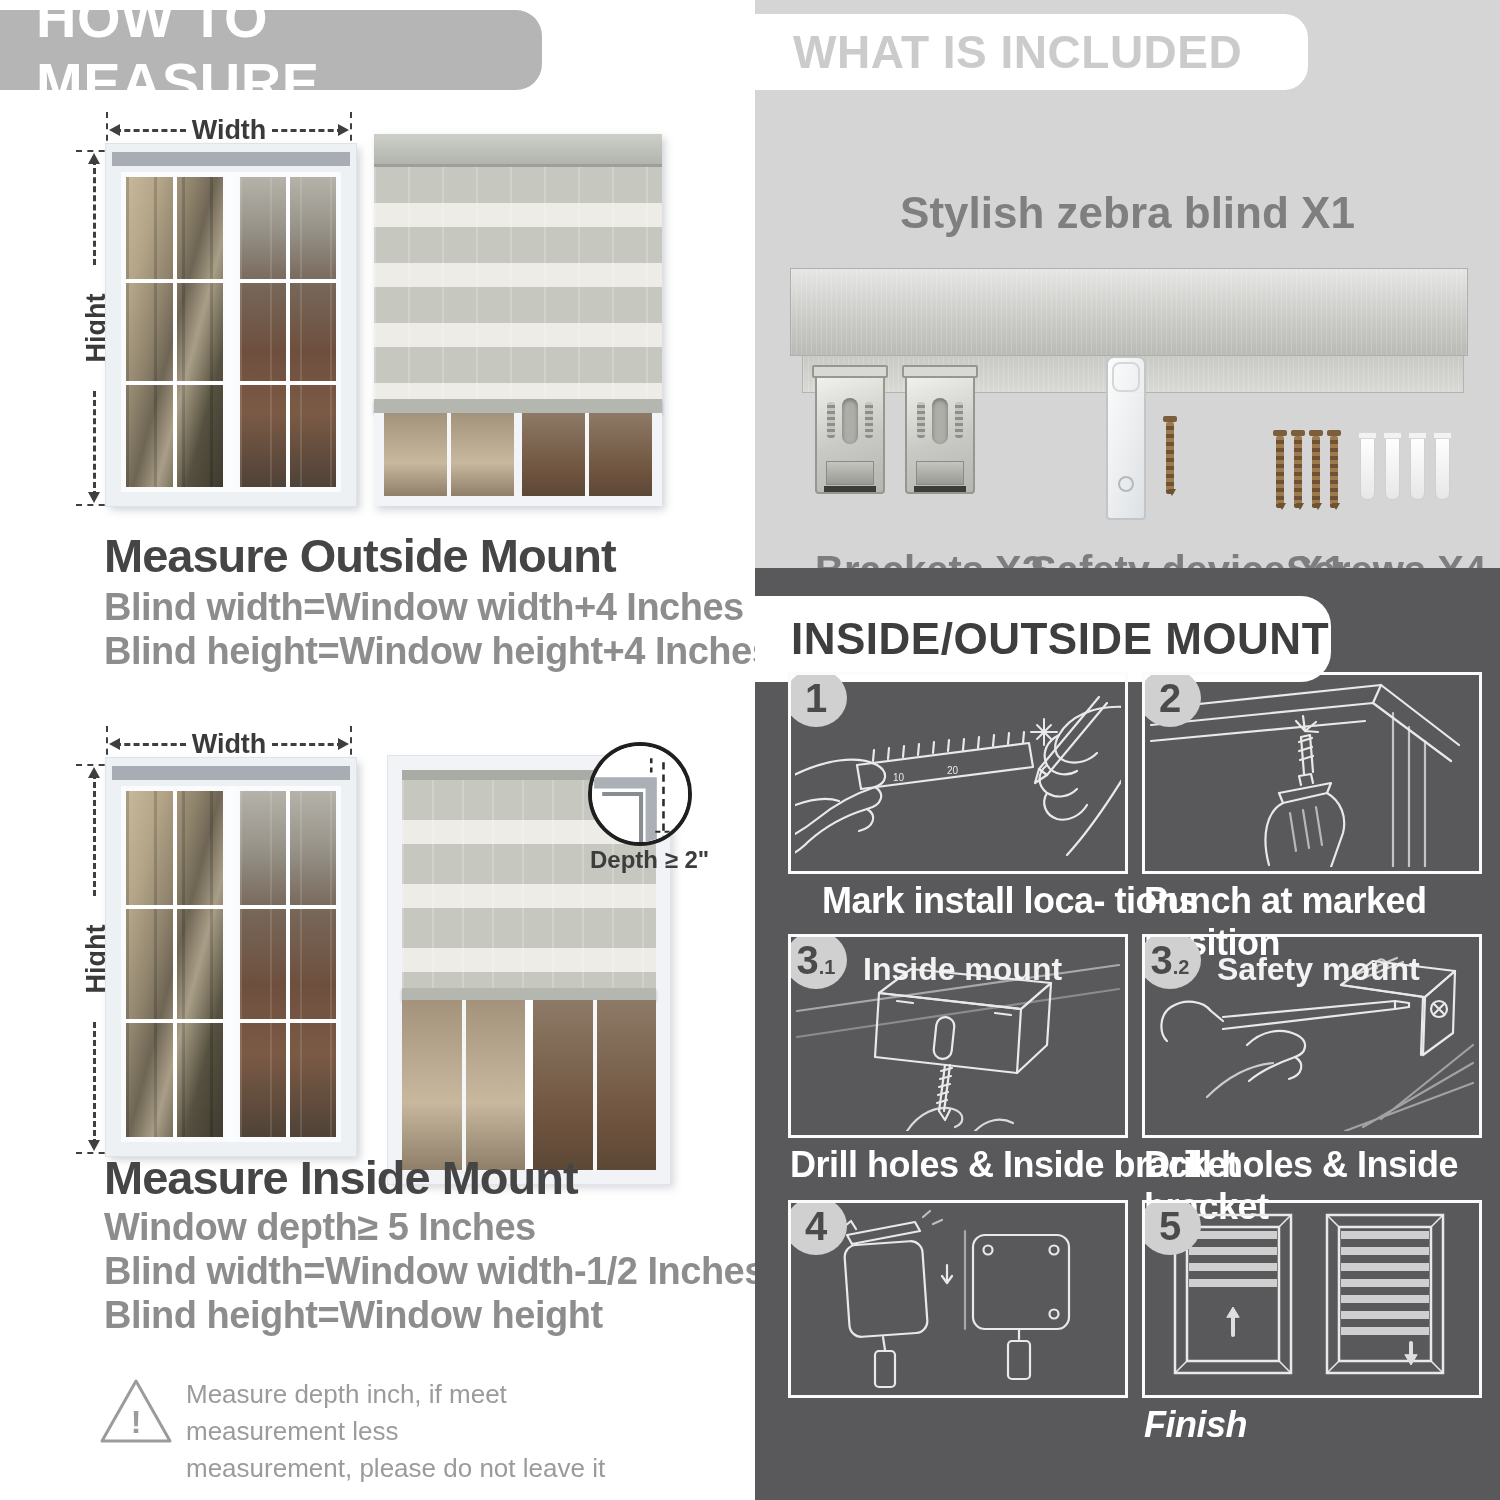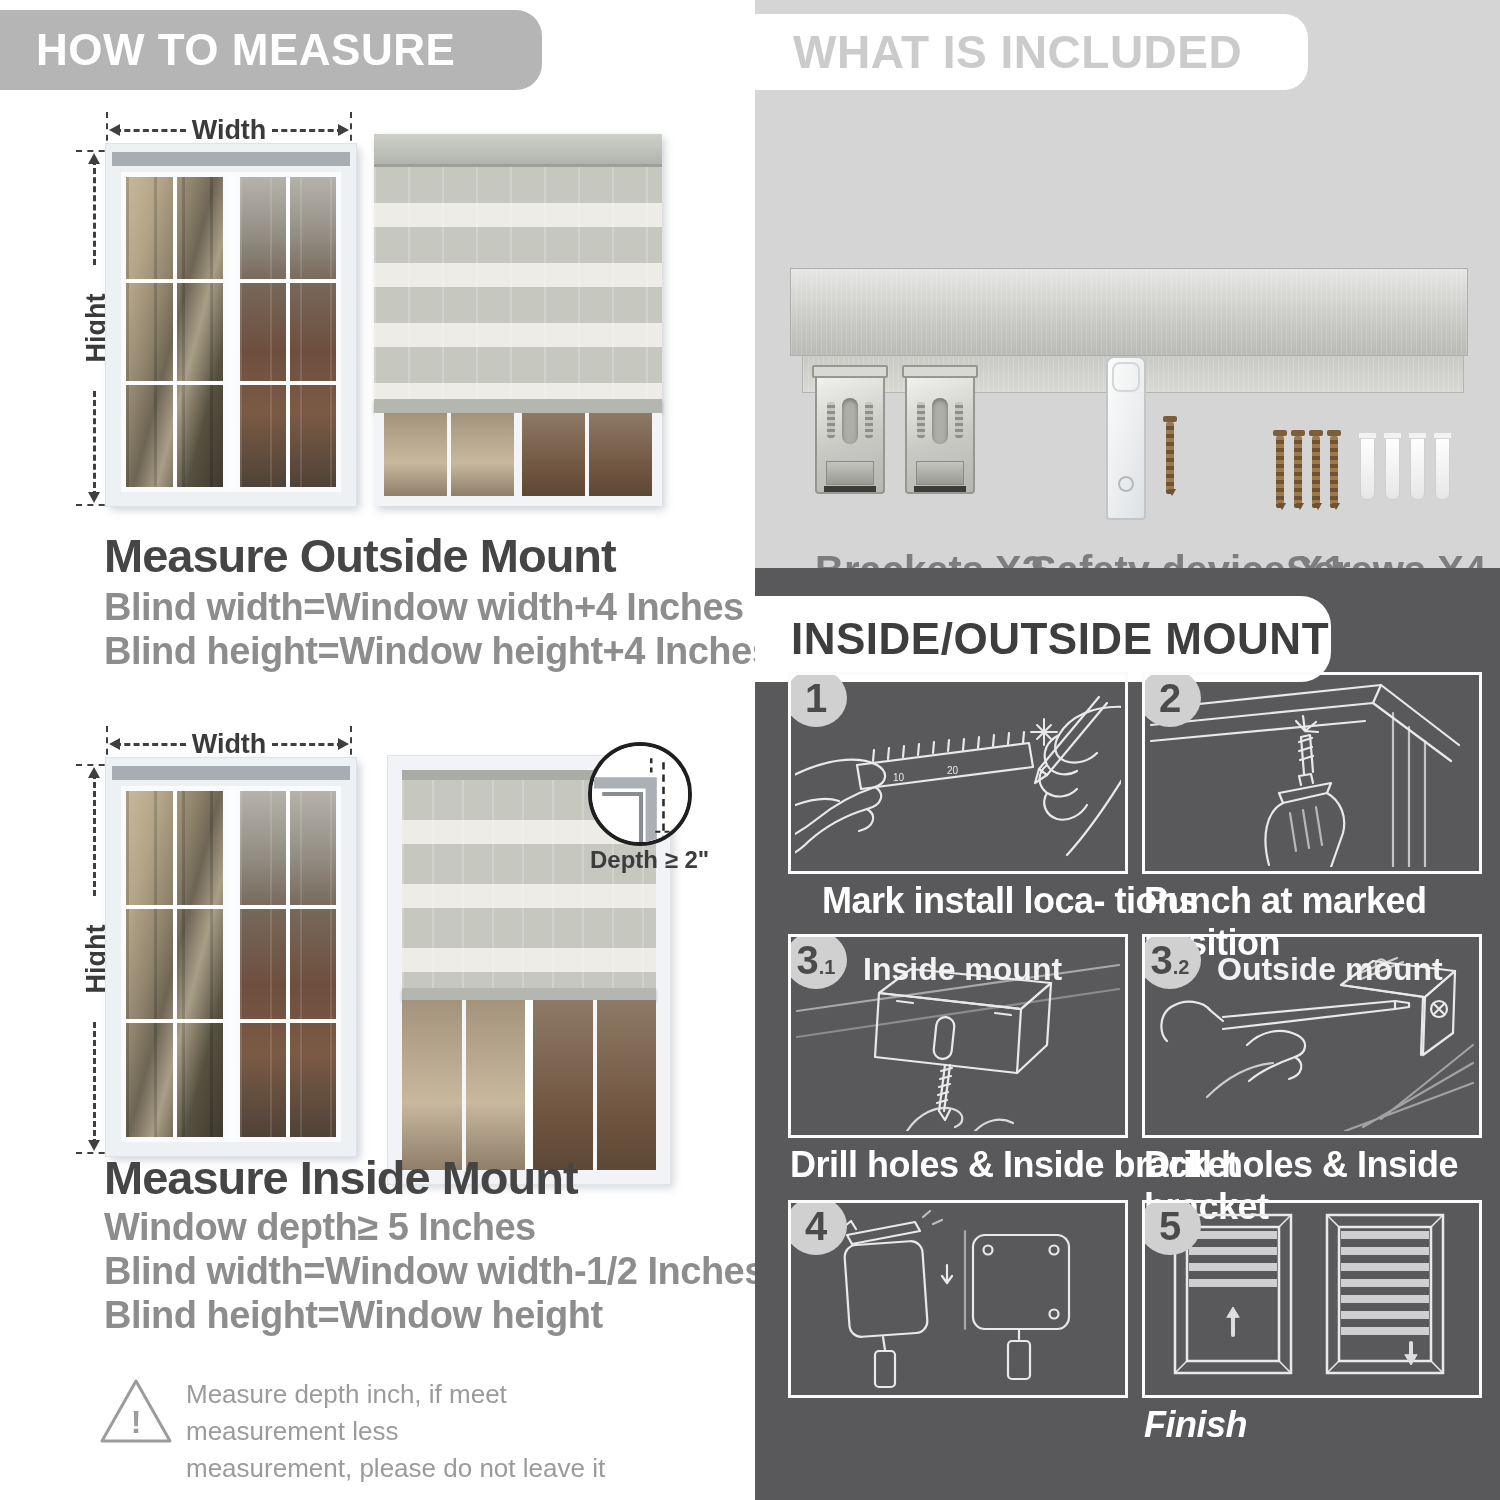--- a/index.html
+++ b/index.html
@@ -3,21 +3,21 @@
 <meta charset="utf-8">
 <style>
   html,body{margin:0;padding:0;background:#fff;}
   .page{position:relative;width:1500px;height:1500px;background:#ffffff;overflow:hidden;
         font-family:"Liberation Sans",sans-serif;-webkit-font-smoothing:antialiased;}
   .abs{position:absolute;}
 
   
   .bar{position:absolute;display:flex;align-items:center;font-weight:bold;letter-spacing:.5px;}
   .bar-gray{left:0;top:10px;width:506px;height:80px;background:#b5b5b5;color:#fff;
-            border-radius:0 26px 26px 0;font-size:44px;padding-left:36px;}
+            border-radius:0 26px 26px 0;font-size:56px;padding-left:36px;}
   .bar-included{left:755px;top:14px;width:515px;height:76px;background:#fff;color:#cbcbcb;
             border-radius:0 24px 24px 0;font-size:46px;padding-left:38px;}
   .bar-mount{left:755px;top:596px;width:540px;height:86px;background:#fff;color:#3e3e3e;
             border-radius:0 30px 30px 0;font-size:44px;padding-left:36px;}
 
   
   .panel-light{position:absolute;left:755px;top:0;width:745px;height:568px;background:#d5d5d6;}
   .panel-dark{position:absolute;left:755px;top:568px;width:745px;height:932px;background:#59595b;}
 
   
@@ -261,20 +261,21 @@
     <div>Measure depth inch, if meet measurement less</div>
     <div>measurement, please do not leave it</div>
   </div>
 
   <div class="panel-light"></div>
 
   <div class="bar bar-included">
     <span>WHAT IS INCLUDED</span>
   </div>
 
+  <div class="ptitle">Stylish zebra blind X1</div>
 
   <div class="rail-img">
     <div class="rail-main"></div>
     <div class="rail-lip"></div>
   </div>
 
   <div class="abs" style="left:815px;top:372px;display:flex;gap:20px;">
     <div class="bracket">
       <div class="flange"></div>
       <div class="bscrew" style="left:10px;"></div>
@@ -415,21 +416,21 @@
         <path d="M246,60 L260,62 L260,66 L246,68 Z"></path>
         <path d="M98,104 C112,90 132,86 148,94 C160,100 158,112 146,116 C132,121 114,128 100,140"></path>
         <path d="M146,116 C156,122 154,134 140,138"></path>
         <path d="M58,156 C80,134 102,124 124,122" opacity=".8"></path>
       </g>
     </svg>
     <div class="badge">
       <span class="num">3</span>
         <span class="sub">.2</span>
     </div>
-    <div class="steptitle">Outside mount</div>
+    <div class="steptitle">Safety mount</div>
   </div>
   <div class="caption" style="left:1144px;top:1144px;">Drill holes &amp;  Inside bracket</div>
 
   <div class="tile" style="left:788px;top:1200px;height:192px;">
     <svg class="ill" viewBox="0 0 326 184">
       <g stroke="#e9e9e9" stroke-width="2.2" fill="none" stroke-linecap="round" stroke-linejoin="round">
         <path d="M52,28 L120,15 L125,24 L57,37 Z"></path>
         <path d="M44,24 L56,14 L61,22"></path>
         <path d="M128,10 l7,-6 M138,17 l9,-4" opacity=".7"></path>
         <rect x="52" y="36" width="78" height="92" rx="12" transform="rotate(-4 91 82)"></rect>

